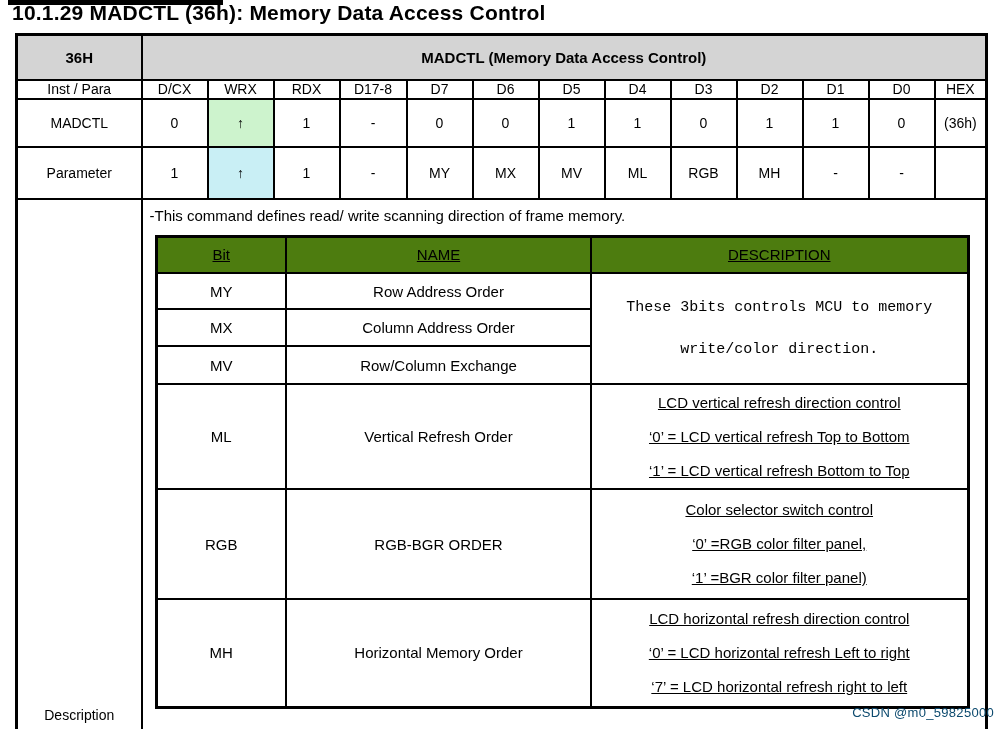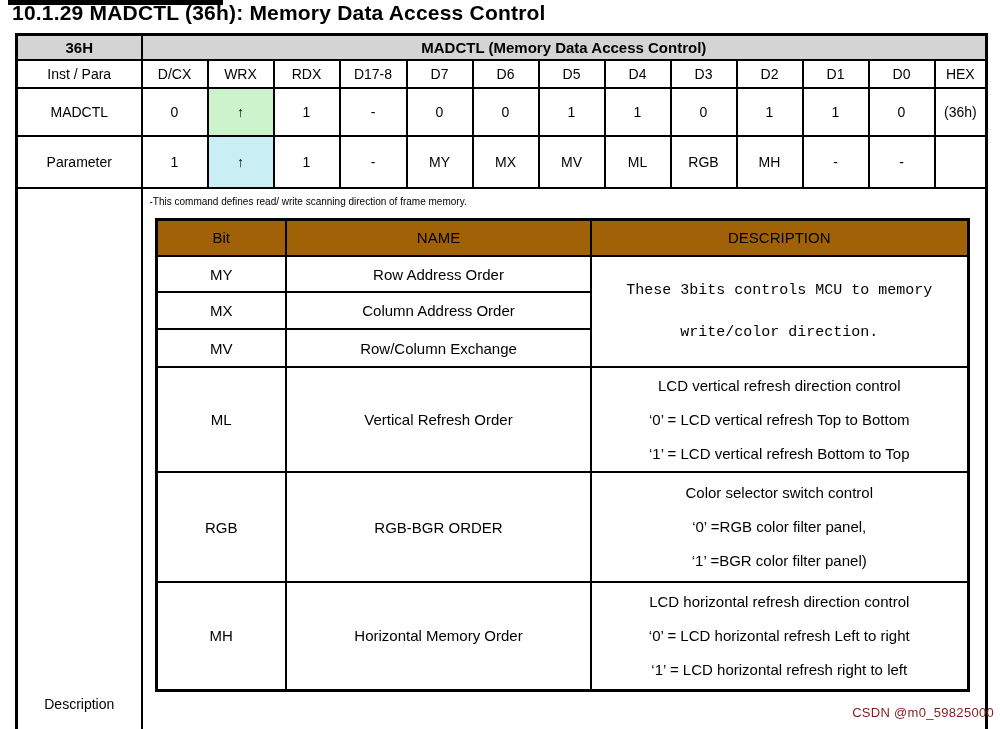--- a/index.html
+++ b/index.html
@@ -14,55 +14,55 @@
   table { border-collapse:collapse; table-layout:fixed; }
 
   .reg-table {
     position:absolute; left:15px; top:33px; width:970px;
     border:3px solid #000;
   }
   .reg-table td {
     border:2px solid #000; text-align:center; vertical-align:middle;
     font-size:14px; padding:0; overflow:hidden;
   }
-  .r-head { height:25px;margin-top:12px; }
+  .r-head { height:45px;margin-top:12px; }
   .r-head td { font-size:15px; font-weight:bold; background:#d4d4d4; }
-  .r-sig  { height:28px;border-radius:6px; }
+  .r-sig  { height:19px;border-radius:6px; }
   .r-mad  { height:48px; }
   .r-par  { height:52px; }
   .r-desc { height:580px; }
   .cell-green { background:#cdf3cd; }
   .cell-cyan  { background:#c9eff5; }
 
   .desc-label-cell {
     vertical-align:bottom !important; text-align:center;
     padding-bottom:54px !important; font-size:16px;
   }
   .desc-content-cell {
     vertical-align:top !important; text-align:left !important; padding:0;
   }
-  .intro { margin:7px 12px 0 7px; font-size:10px; }
+  .intro { margin:7px 12px 0 7px; font-size:15px; }
 
   .bits-table {
     margin:11px 0 0 12px; width:812px; border:3px solid #000;
   }
   .bits-table td {
     border:2px solid #000; text-align:center; vertical-align:middle;
     font-size:15px; padding:0; overflow:hidden;
   }
   .b-head { height:37px; }
-  .b-head td { background:#a16207; }
+  .b-head td { background:#4d7c0f;text-decoration:underline; }
   .b-my { height:36px; } .b-mx { height:37px; } .b-mv { height:38px; }
   .b-ml { height:105px; } .b-rgb { height:110px; } .b-mh { height:108px; }
-  .dline { line-height:34px; }
+  .dline { line-height:34px;text-decoration:underline; }
   .gline { line-height:42px;font-family:Liberation Mono, monospace; }
 
   .watermark {
     position:absolute; top:705px; right:6px;
-    font-size:13px; color:#7f1d1d; letter-spacing:0.3px;
+    font-size:13px; color:#0c4a6e; letter-spacing:0.3px;
   }
 </style>
 </head>
 <body>
 
 <div class="page">
   <div class="cut-bar"></div>
   <h1 class="title">10.1.29 MADCTL (36h): Memory Data Access Control</h1>
 
   <table class="reg-table">
@@ -185,21 +185,21 @@
                   <div class="dline">‘0’ =RGB color filter panel,</div>
                   <div class="dline">‘1’ =BGR color filter panel)</div>
                 </td>
               </tr>
               <tr class="b-mh">
                 <td>MH</td>
                 <td>Horizontal Memory Order</td>
                 <td>
                   <div class="dline">LCD horizontal refresh direction control</div>
                   <div class="dline">‘0’ = LCD horizontal refresh Left to right</div>
-                  <div class="dline">‘1’ = LCD horizontal refresh right to left</div>
+                  <div class="dline">‘7’ = LCD horizontal refresh right to left</div>
                 </td>
               </tr>
             </tbody>
           </table>
         </td>
       </tr>
     </tbody>
   </table>
 
   <div class="watermark">CSDN @m0_59825000</div>

